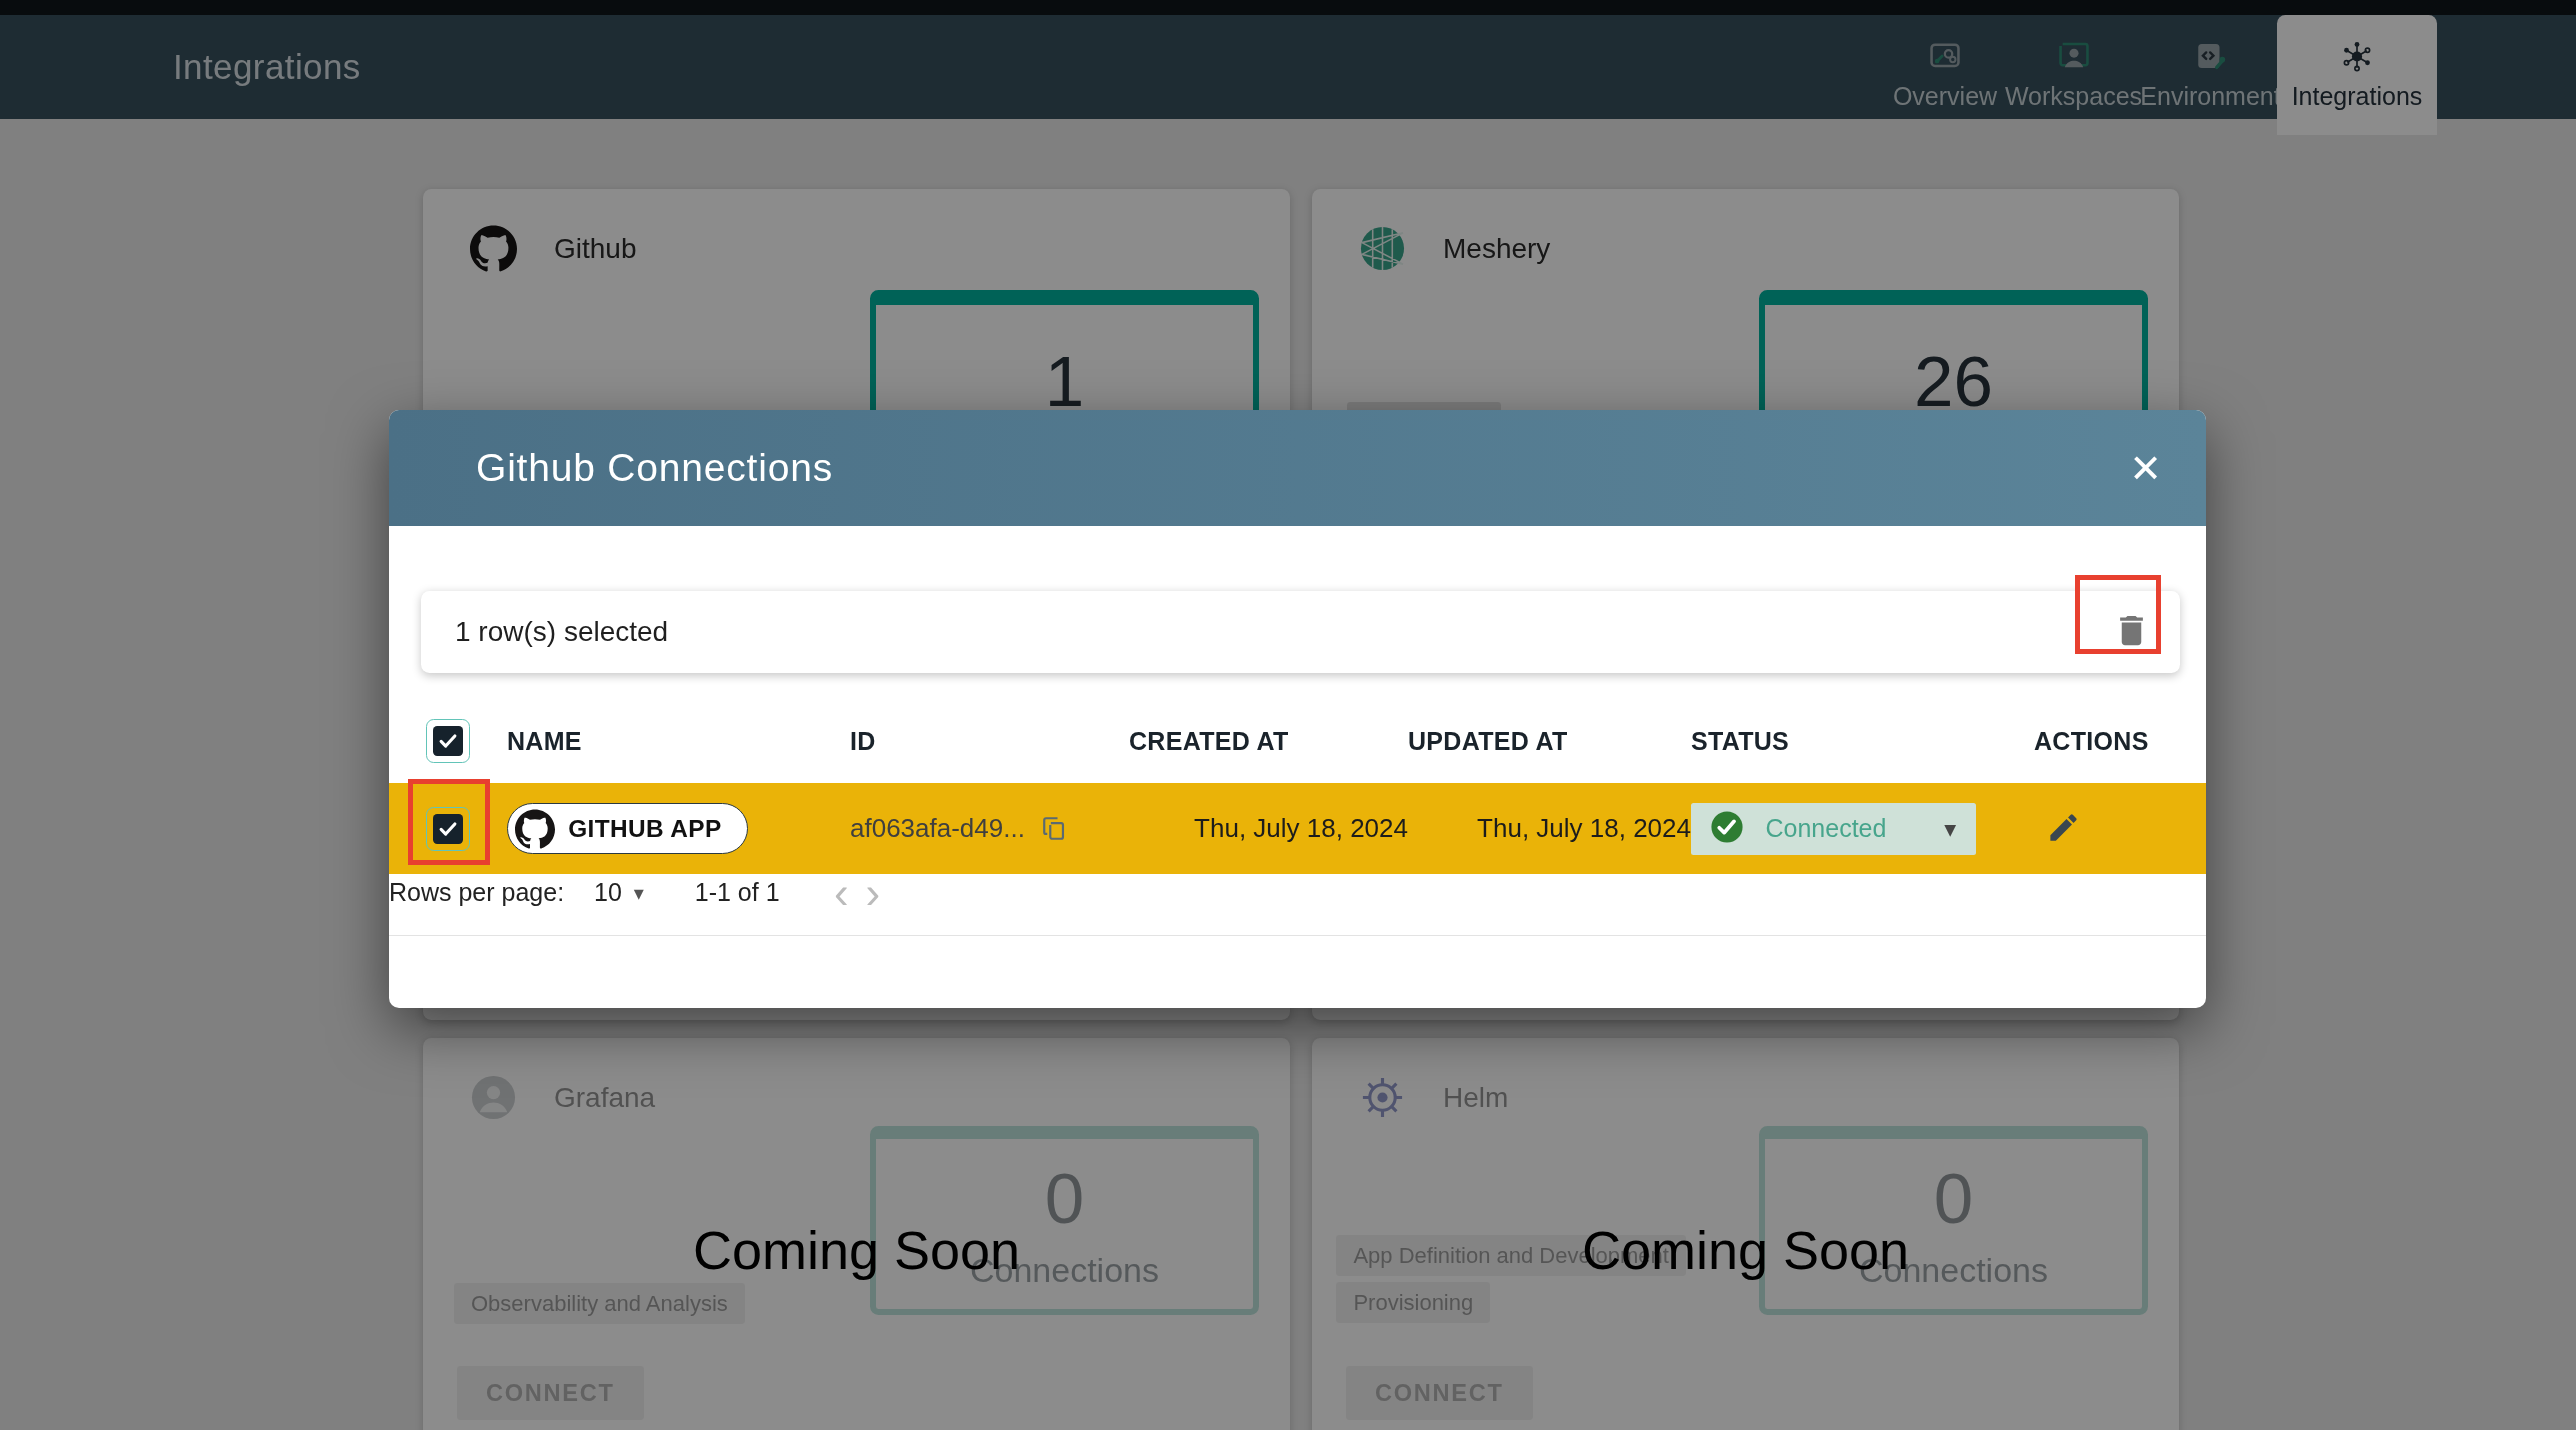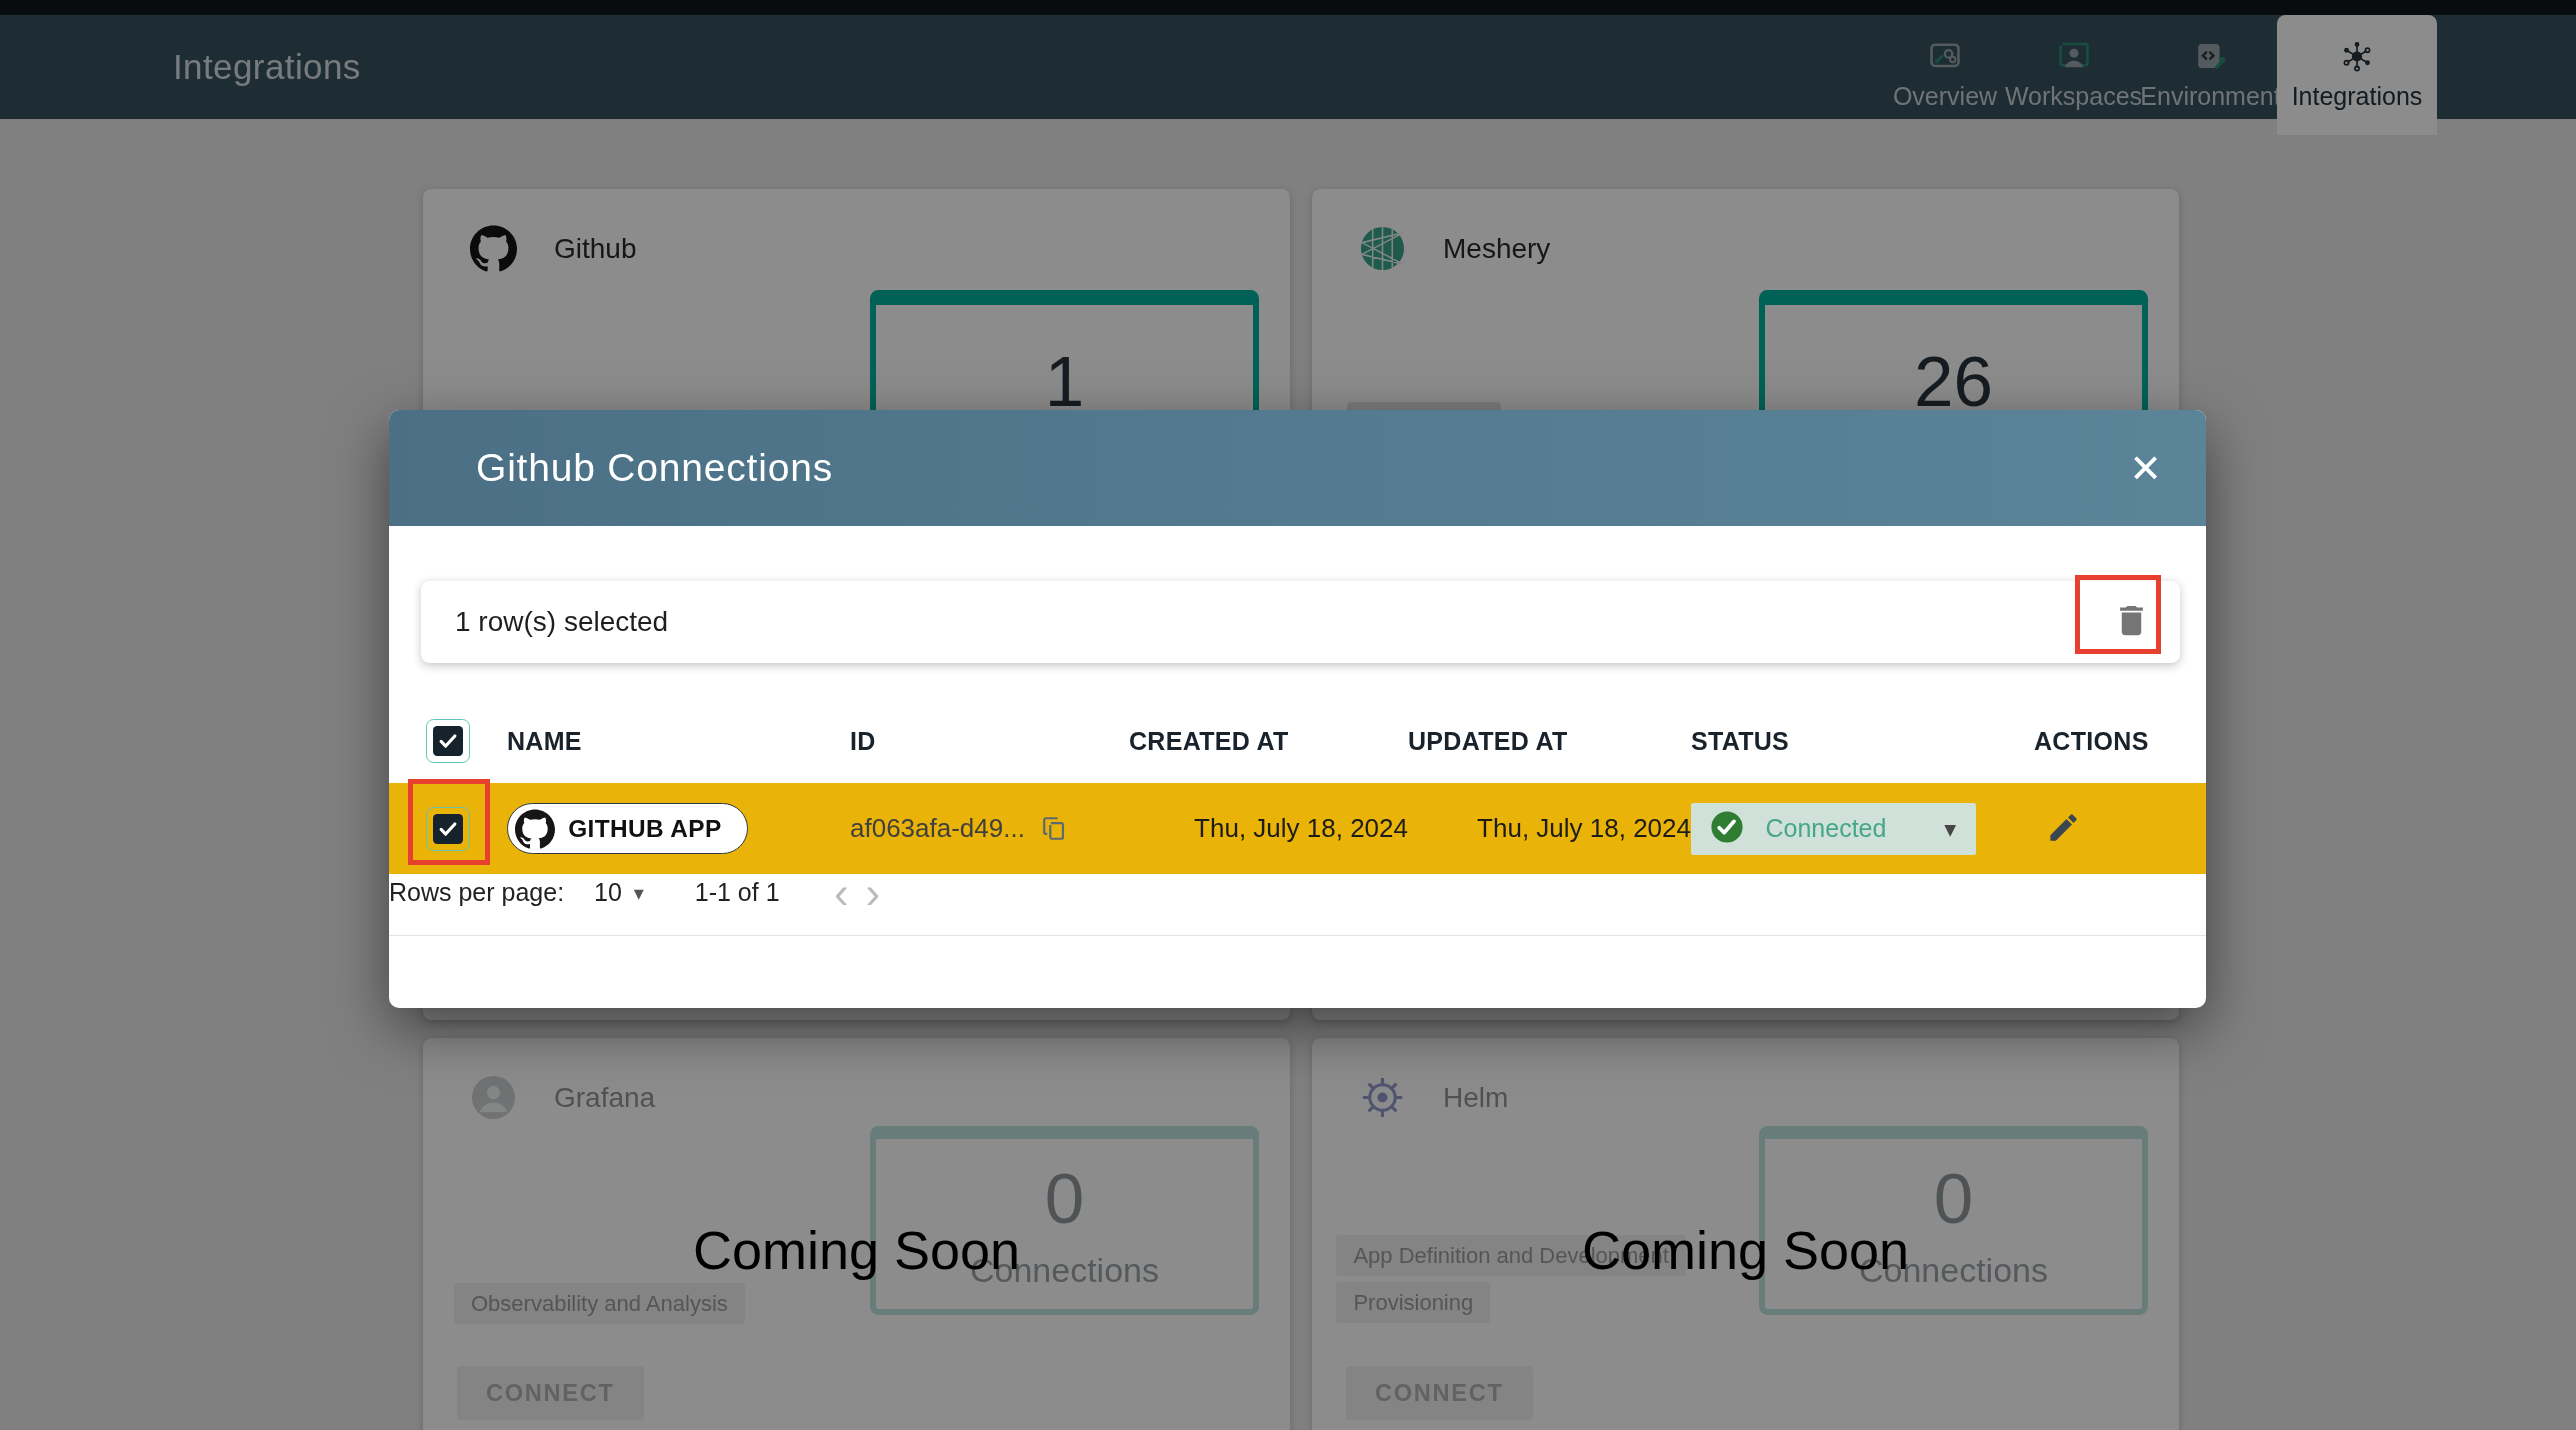--- a/index.html
+++ b/index.html
@@ -46,21 +46,21 @@
   
   .overlay { position:absolute; inset:0; background:rgba(0,0,0,.45); z-index:5; }
   .modal { position:absolute; left:389px; top:410px; width:1817px; height:598px; z-index:10;
            background:#ffffff; border-radius:10px; box-shadow:0 20px 59px rgba(0,0,0,.5); }
   .modal-header { height:116px; background:linear-gradient(90deg,#4b7086,#5b8499);
                   border-radius:10px 10px 0 0; display:flex; align-items:center;
                   justify-content:space-between; padding:0 39px; }
   .modal-title { font-size:39px; color:#ffffff; letter-spacing:0.8px;margin-left:48px; }
   .modal-close { font-size:39px; color:#ffffff; cursor:pointer; line-height:1; padding:5px; }
 
-  .toolbar { position:absolute; left:32px; top:171px; width:1759px; height:82px;
+  .toolbar { position:absolute; left:32px; top:181px; width:1759px; height:82px;
              background:#fff; border-radius:8.4px; box-shadow:0 2.5px 10px rgba(0,0,0,.22);
              display:flex; align-items:center; }
   .toolbar-text { margin-left:34px; font-size:28px; color:#1f1f1f; }
   .trash-btn { position:absolute; right:29.5px; top:50%; transform:translateY(-50%);
                background:none; border:none; cursor:pointer; }
 
   .anno { position:absolute; border:5.9px solid #e8402f; z-index:20; pointer-events:none; }
   .anno-trash { left:1686px; top:165px; width:86px; height:79px; }
   .anno-checkbox { left:18.5px; top:369px; width:82px; height:86px; }
 

